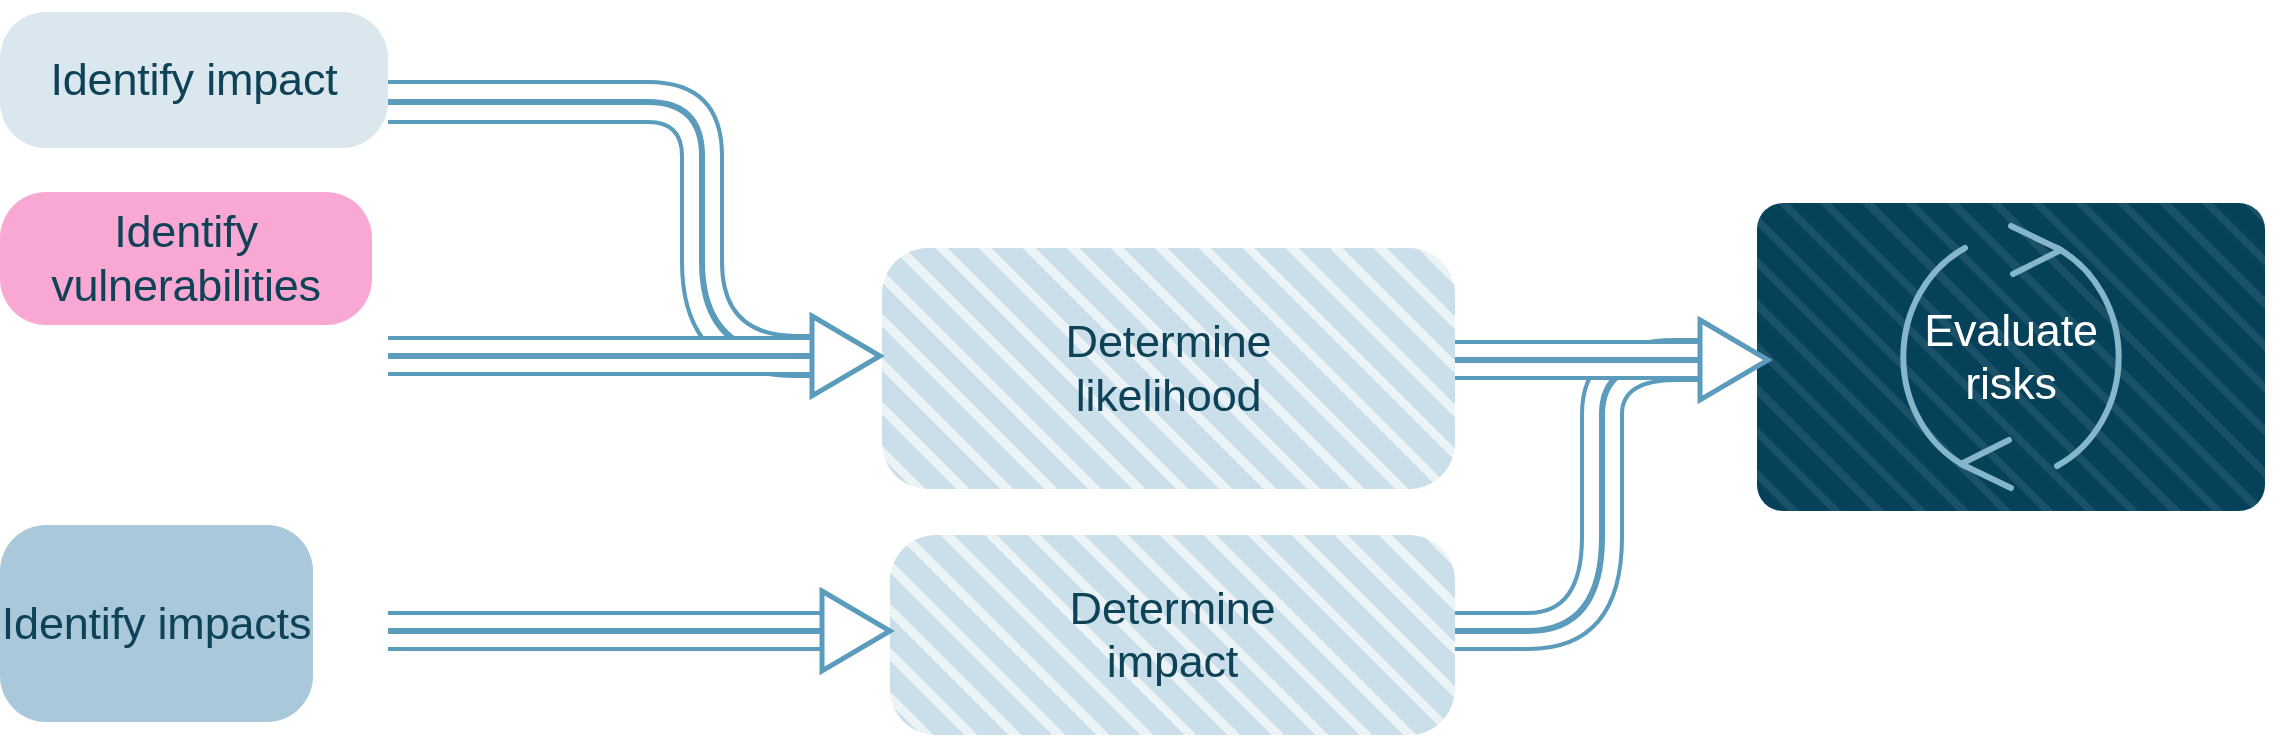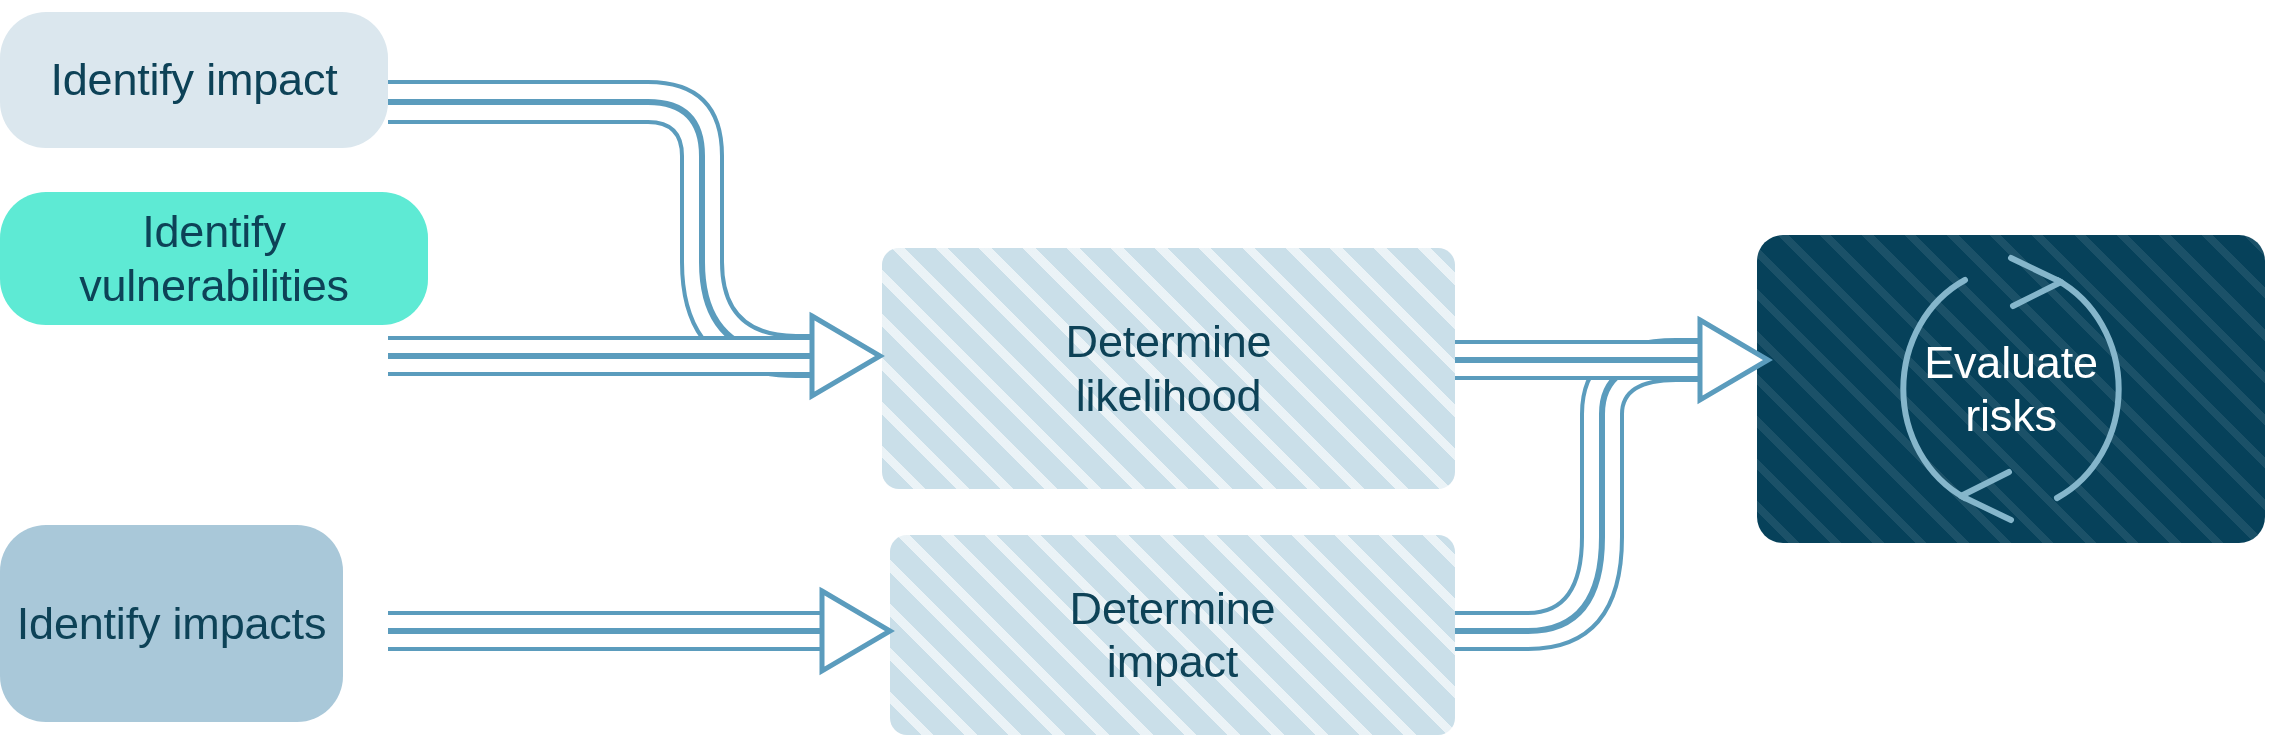--- a/index.html
+++ b/index.html
@@ -37,46 +37,45 @@
   
   #node-threats {
     left: 0px;  top: 12px;  width: 388px; height: 136px;
     background: #dbe7ee;
   }
   #node-threats .node-label {
     font-size: 45px; color: #0d4257; font-weight: 400;
   }
 
   #node-vulnerabilities {
-    left: 0px;  top: 192px; width: 428px; height: 133px;
-    background: #5eead4;
+    left: 0px;  top: 192px; width: 372px; height: 133px;
+    background: #f9a8d4;
   }
   #node-vulnerabilities .node-label {
     font-size: 45px; color: #0d4257; font-weight: 400;
   }
 
   #node-impacts {
-    left: 0px;  top: 525px; width: 343px; height: 197px;
+    left: 0px;  top: 525px; width: 313px; height: 197px;
     background: #a9c8d9;
   }
   #node-impacts .node-label {
     font-size: 45px; color: #0d4257; font-weight: 400;
   }
 
   
   .hatched {
     background-color: #cadfe9;
     background-image: repeating-linear-gradient(
       45deg,
       rgba(255,255,255,0.0) 0px,
       rgba(255,255,255,0.0) 22px,
       rgba(255,255,255,0.62) 22px,
       rgba(255,255,255,0.62) 31px
     );
-    border-radius: 17px;
   }
   #node-likelihood {
     left: 882px; top: 248px; width: 573px; height: 241px;
   }
   #node-likelihood .node-label {
     font-size: 45px; color: #0d4257;
   }
 
   #node-impact {
     left: 890px; top: 535px; width: 565px; height: 200px;
@@ -90,21 +89,20 @@
     left: 1757px; top: 203px; width: 508px; height: 308px;
     border-radius: 26px;
     background-color: #06415a;
     background-image: repeating-linear-gradient(
       45deg,
       rgba(255,255,255,0.0) 0px,
       rgba(255,255,255,0.0) 22px,
       rgba(255,255,255,0.085) 22px,
       rgba(255,255,255,0.085) 30px
     );
-    margin-top: 32px;
   }
   #node-evaluate .node-label {
     font-size: 45px; color: #ffffff; z-index: 4;
   }
   #cycle-icon {
     position: absolute;
     left: 50%; top: 50%;
     transform: translate(-50%, -50%);
     width: 260px; height: 290px;
     z-index: 2;

